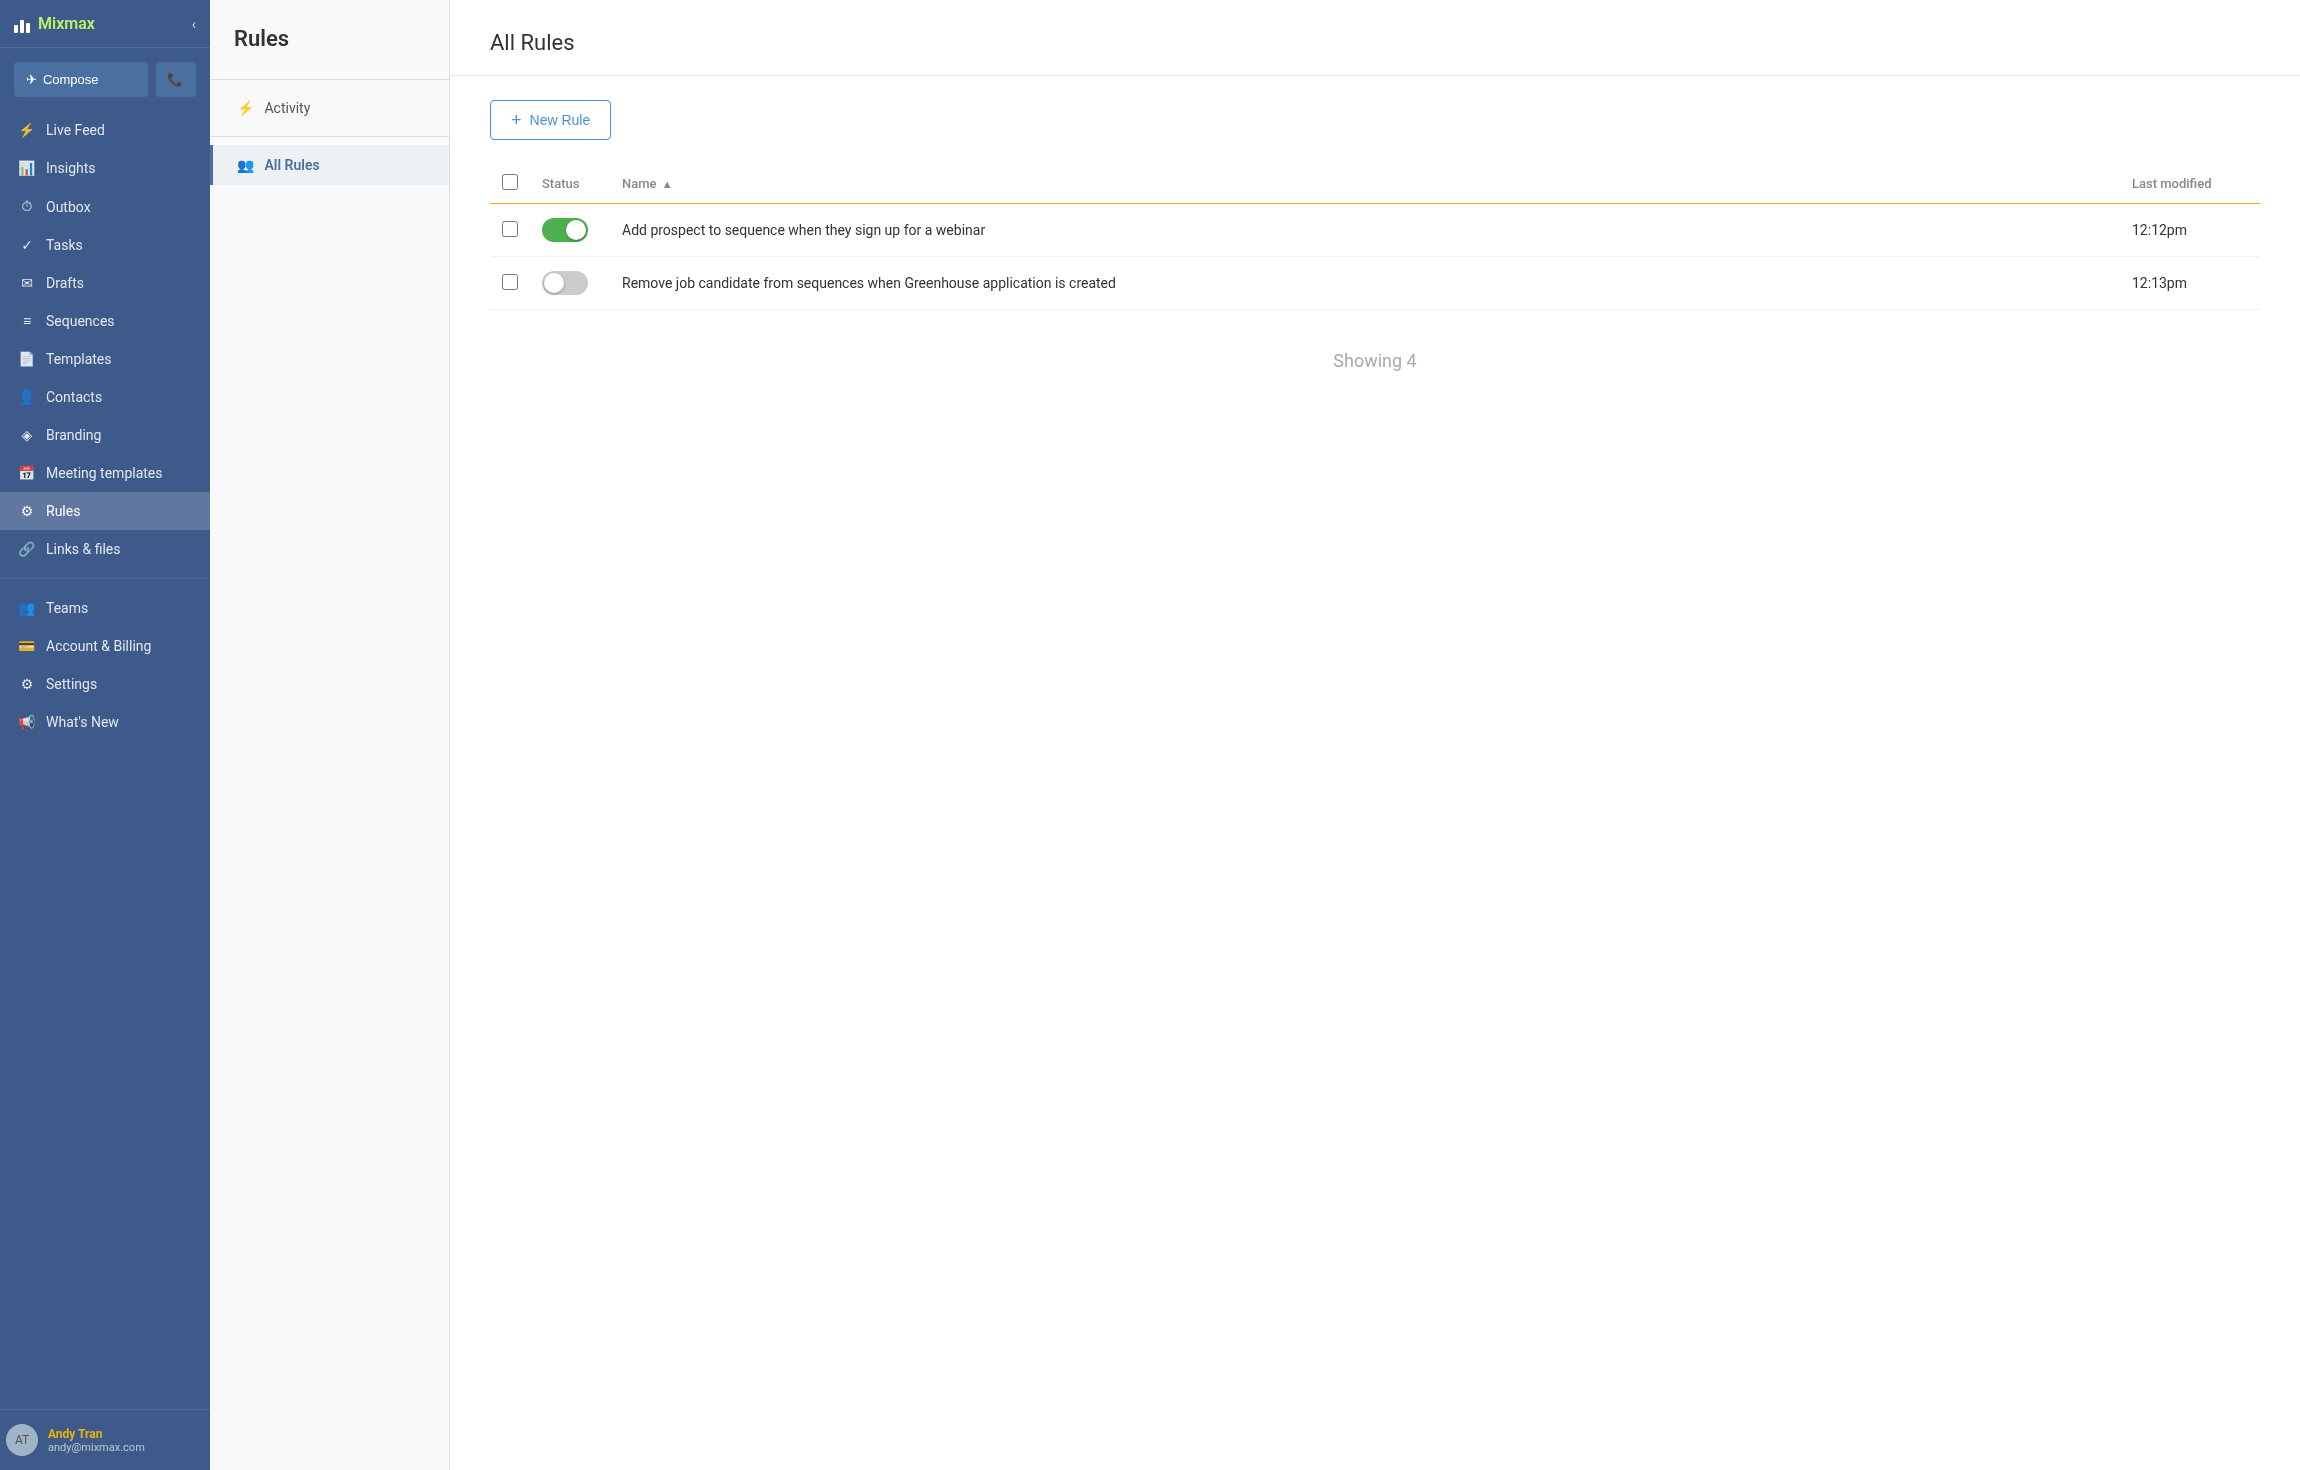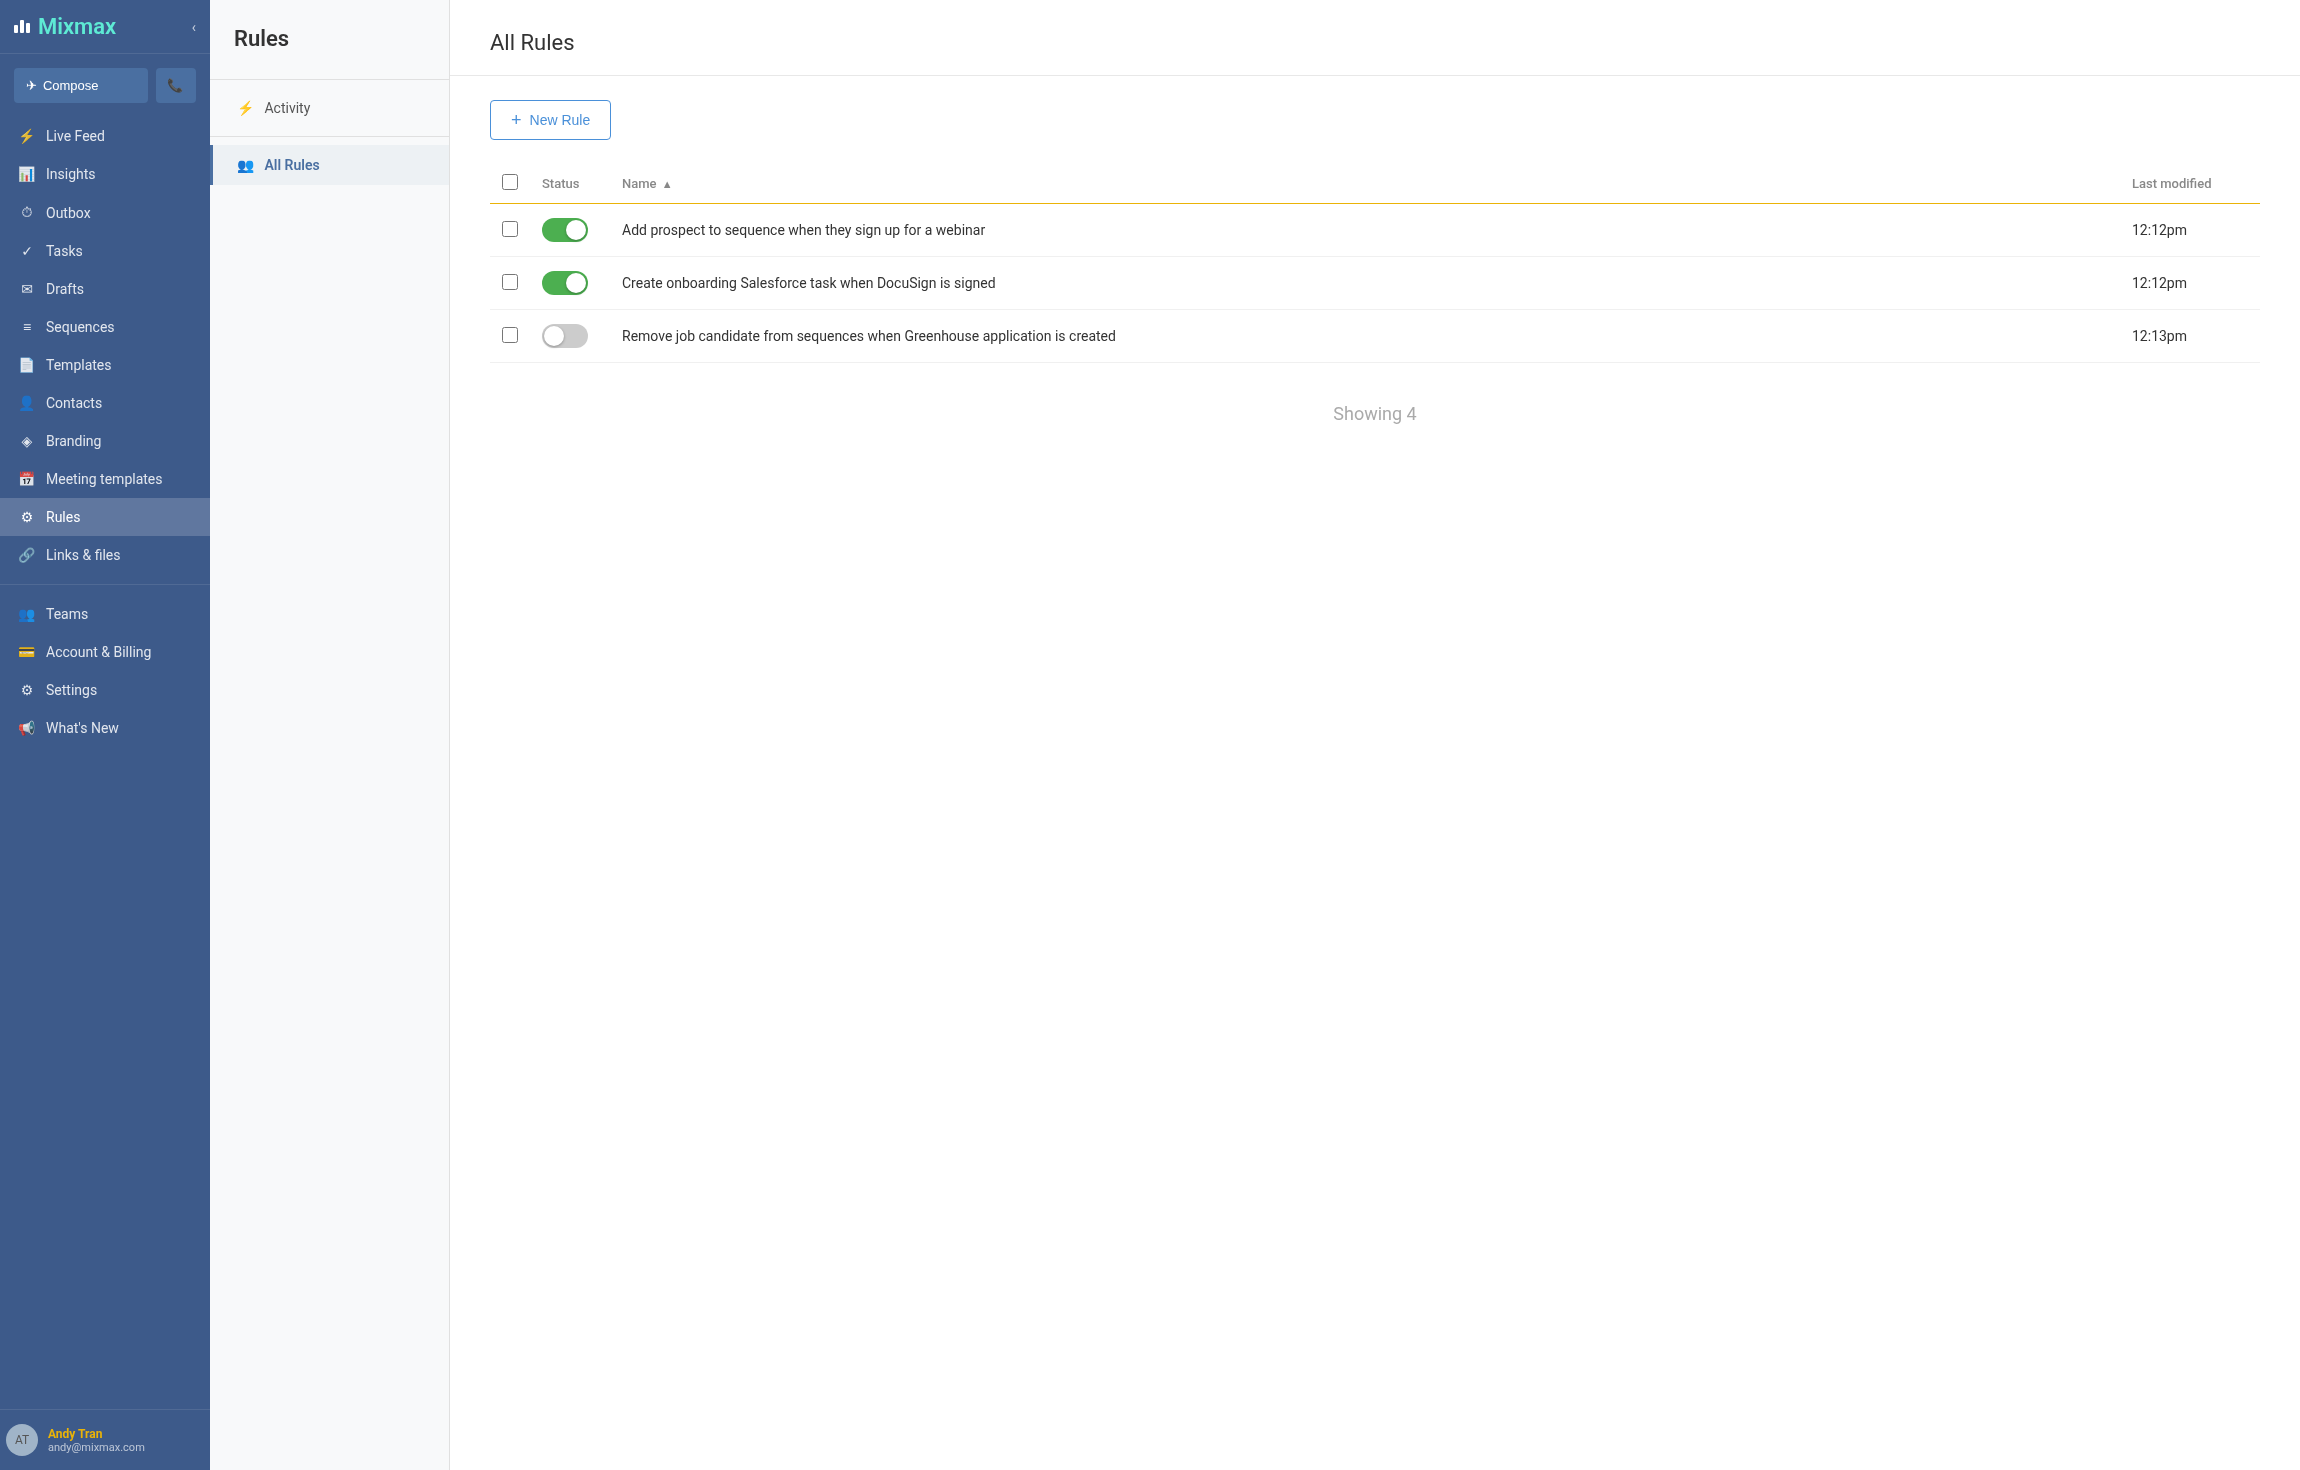--- a/index.html
+++ b/index.html
@@ -18,25 +18,24 @@
     }
     .sidebar-header {
       display: flex;
       align-items: center;
       justify-content: space-between;
       padding: 14px 14px;
       border-bottom: 1px solid rgba(255,255,255,0.1);
     }
     .sidebar-logo {
       display: flex;
-      align-items: center;
       gap: 8px;
-      font-size: 22px;
+      font-size: 16px;
       font-weight: 600;
-      color: #5eead4;
+      color: #bef264;
     }
     .logo-icon {
       display: flex;
       gap: 2px;
       align-items: flex-end;
     }
     .logo-bar {
       width: 4px;
       background: #fff;
       border-radius: 1px;
@@ -420,36 +419,20 @@
       </td>
       <td class="col-modified">
         <span>12:12pm</span>
       </td>
     </tr>
           <tr>
       <td class="checkbox-cell">
         <input type="checkbox" class="checkbox" style="">
       </td>
       <td>
-        <div class="toggle on">
-          <div class="toggle-knob"></div>
-        </div>
-      </td>
-      <td>
-        <span>Create onboarding Salesforce task when DocuSign is signed</span>
-      </td>
-      <td class="col-modified">
-        <span>12:12pm</span>
-      </td>
-    </tr>
-          <tr>
-      <td class="checkbox-cell">
-        <input type="checkbox" class="checkbox" style="">
-      </td>
-      <td>
         <div class="toggle off">
           <div class="toggle-knob"></div>
         </div>
       </td>
       <td>
         <span>Remove job candidate from sequences when Greenhouse application is created</span>
       </td>
       <td class="col-modified">
         <span>12:13pm</span>
       </td>

